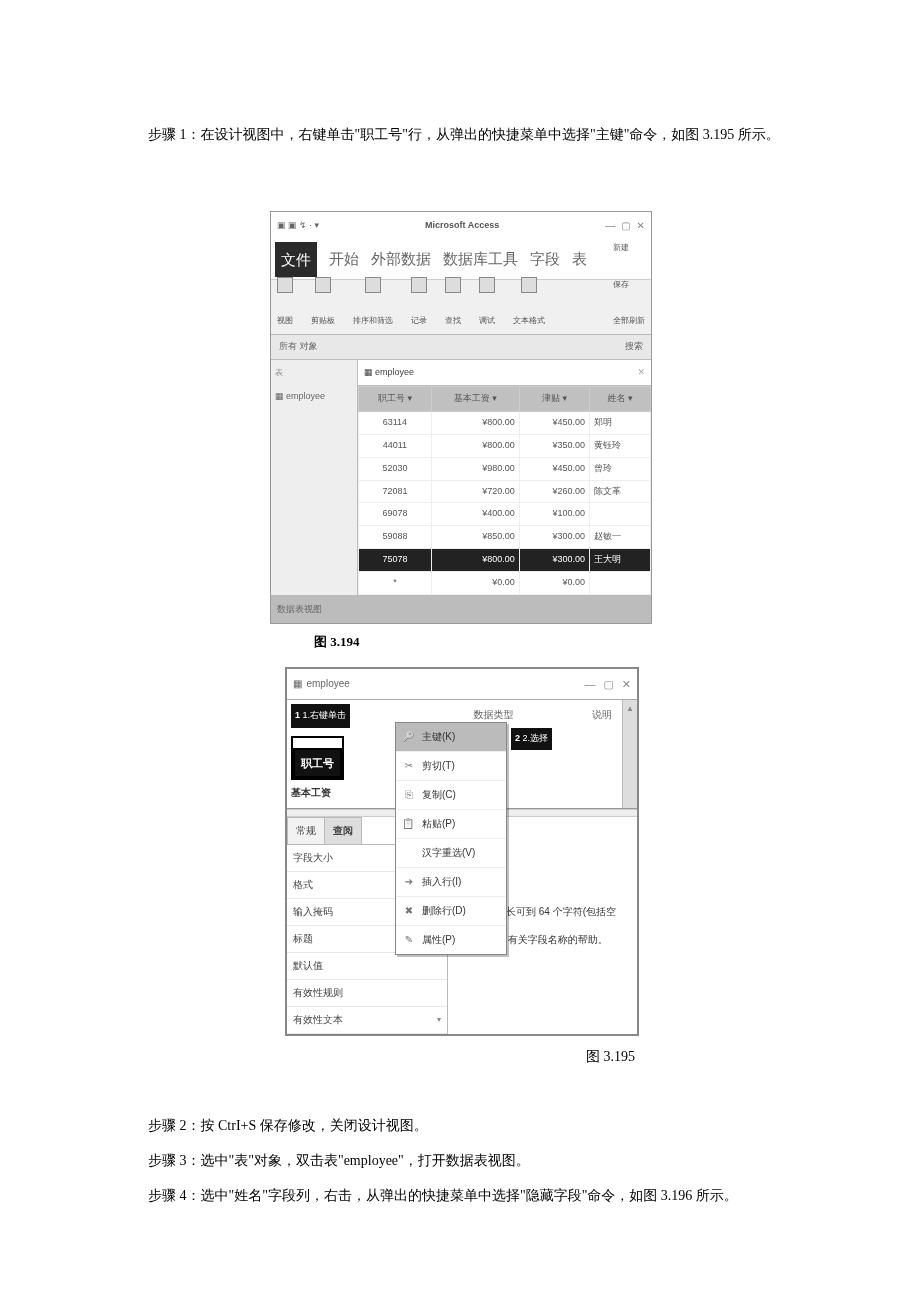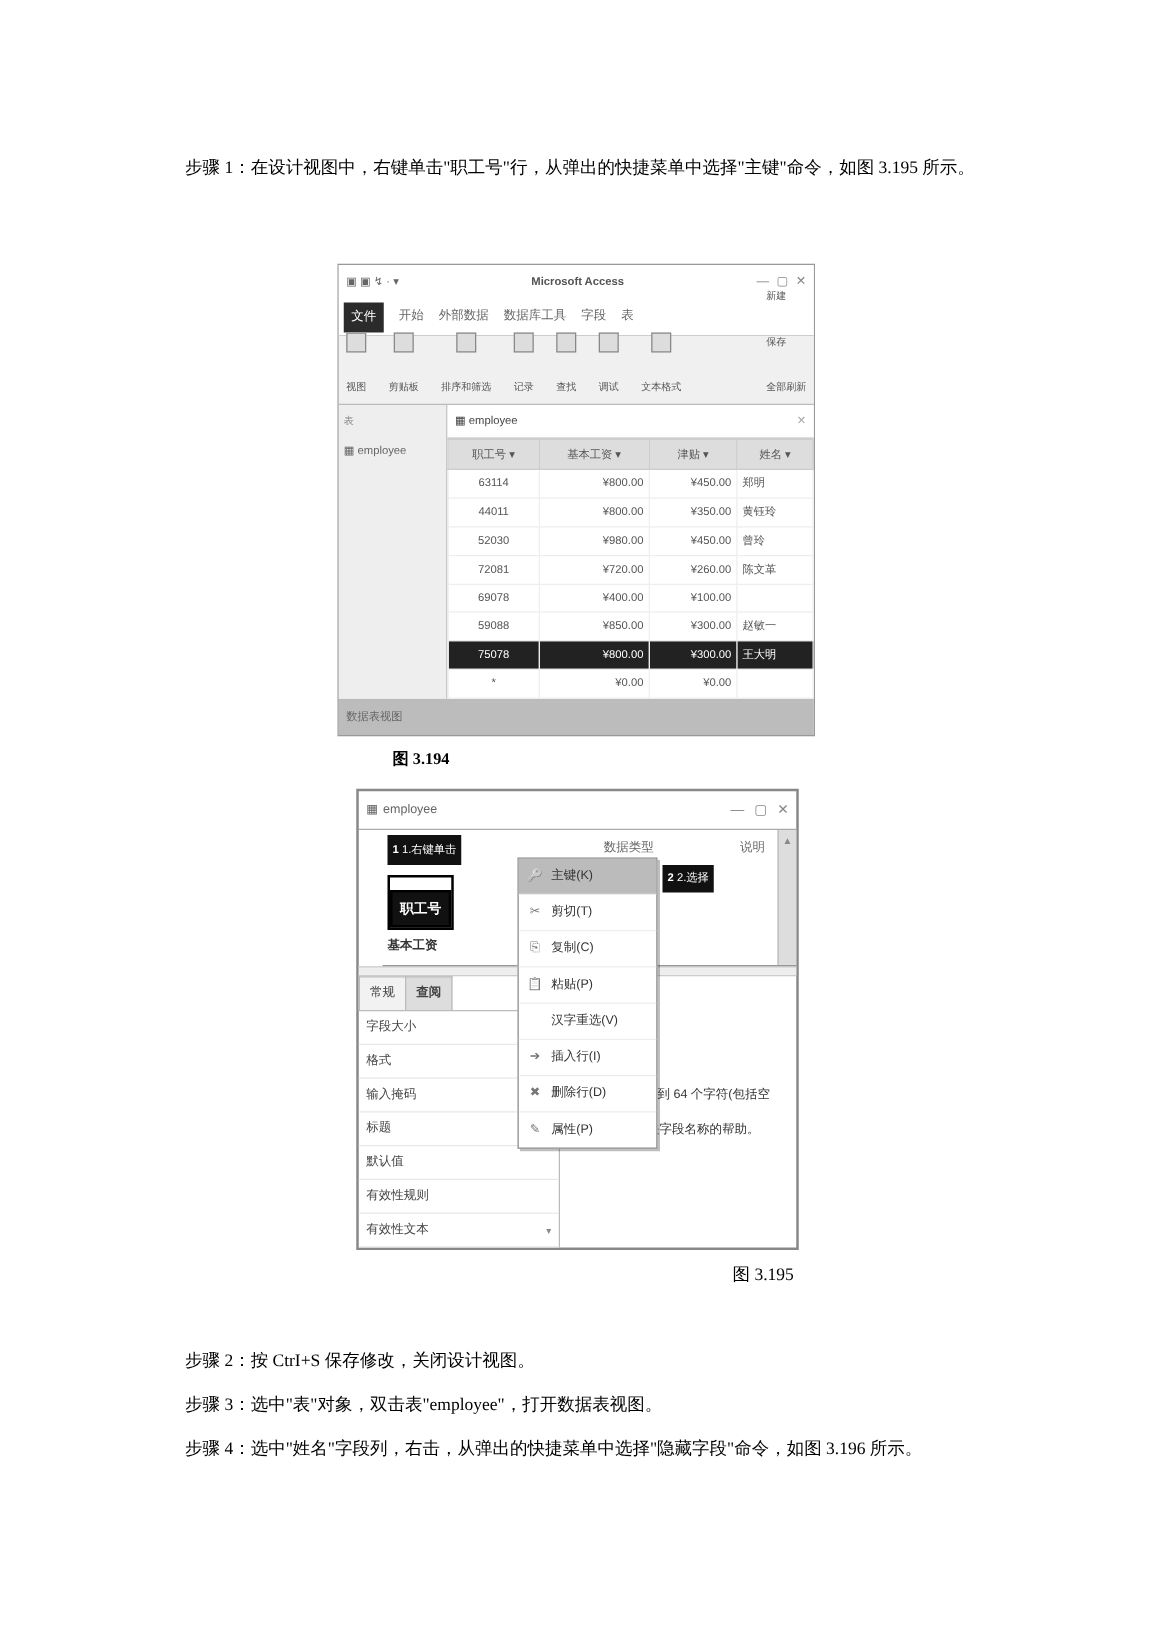--- a/index.html
+++ b/index.html
@@ -37,42 +37,42 @@
     display:flex; align-items:center; justify-content:space-between;
     padding: 3px 6px; background:#fff;
   }
   .f194-title-left { color:#666; }
   .f194-title-center { color:#555; font-weight:bold; }
   .f194-winbtns { display:flex; gap:6px; color:#888; font-size:10px;}
   .f194-ribbon-tabs {
     display:flex; padding: 2px 4px; background:#fff; border-bottom:1px solid #ccc;
     gap: 12px;
   }
-  .f194-tab { color:#666; font-size:10px; }
+  .f194-tab { color:#666; font-size:15px; }
   .f194-tab.active { background:#c00; color:#fff; padding:1px 6px; }
   .f194-ribbon {
     display:flex; padding:4px 6px; background:#f0f0f0; border-bottom:1px solid #bbb;
     gap: 18px; align-items:flex-end; height:46px;
   }
   .f194-grp { display:flex; flex-direction:column; align-items:center; gap:19px; font-size:8px; color:#555;}
   .f194-icn { width:14px; height:14px; border:1px solid #888; background:#ddd;}
   .f194-nav {
     display:flex; justify-content:space-between; padding:2px 8px; background:#e8e8e8; border-bottom:1px solid #bbb;
     font-size:9px; color:#666;
   }
   .f194-body { display:flex; }
   .f194-side { width:78px; background:#eee; border-right:1px solid #bbb; padding:4px; min-height:160px;}
   .f194-side-item { color:#666; margin-top:6px; font-size:9px;}
   .f194-main { flex:1; background:#fff; }
   .f194-innertab {
     padding:3px 6px; border-bottom:1px solid #bbb; display:flex; justify-content:space-between; align-items:center;
   }
   .f194-table { width:100%; border-collapse:collapse; font-size:9px; }
   .f194-table th {
-    background:#bef264; border:1px solid #ccc; padding:2px 4px; color:#555; font-weight:normal;
+    background:#f0abfc; border:1px solid #ccc; padding:2px 4px; color:#555; font-weight:normal;
   }
   .f194-table td {
     border:1px solid #eee; padding:1px 4px; color:#555; text-align:right;
   }
   .f194-table td.l { text-align:left; }
   .f194-table td.c { text-align:center; }
   .f194-table tr.hl td { background:#222; color:#fff; }
   .f194-foot { padding:4px 6px; background:#f9a8d4; border-top:1px solid #bbb; color:#666;}
 
   .fig-caption { font-family:"SimSun",serif; font-size:13px; margin-top:4px; }
@@ -83,21 +83,21 @@
   .fig195-wrap { margin: 2px auto 8px auto; width:350px; }
   .fig195 {
     width:350px; border:2px solid #888; background:#fff;
     font-family: Arial, sans-serif; font-size:10px; color:#333;
     filter: grayscale(100%);
   }
   .f195-titlebar { display:flex; justify-content:space-between; align-items:center; padding:3px 6px; border-bottom:1px solid #aaa;}
   .f195-title-l { color:#666; display:flex; align-items:center; gap:4px;}
   .f195-winbtns { color:#888; font-size:11px; display:flex; gap:8px;}
   .f195-griddef {
-    display:flex; position:relative; min-height:56px; border-bottom:1px solid #999;margin-left:19px;
+    display:flex; position:relative; min-height:56px; border-bottom:1px solid #999;
   }
   .f195-fieldcol { width:110px; padding:4px; }
   .f195-blackbar { background:#111; color:#fff; padding:2px 4px; font-size:9px; display:inline-block;}
   .f195-selcell {
     border:2px solid #000; display:inline-block; padding:1px 6px; margin-top:10px;
     background:#111; color:#fff; font-size:11px; font-weight:bold;
   }
   .f195-below { display:block; margin-top:2px; font-size:10px; color:#333; font-weight:bold;}
   .f195-typecol { flex:1; padding-top:4px; text-align:center;}
   .f195-typehead { color:#666; font-size:10px;}
@@ -191,20 +191,24 @@
             <div class="f194-icn"></div>
             <span>文本格式</span>
           </div>
         <div style="flex:1"></div>
         <div class="f194-grp" style="align-items:flex-start;">
           <span>新建</span>
           <span>保存</span>
           <span>全部刷新</span>
         </div>
       </div>
+      <div class="f194-nav">
+        <span>所有  对象</span>
+        <span>搜索</span>
+      </div>
       <div class="f194-body">
         <div class="f194-side">
           <div style="font-size:8px;color:#888;">表</div>
           <div class="f194-side-item">▦ <span>employee</span></div>
         </div>
         <div class="f194-main">
           <div class="f194-innertab">
             <span>▦ <span>employee</span></span>
             <span style="color:#aaa;">✕</span>
           </div>

